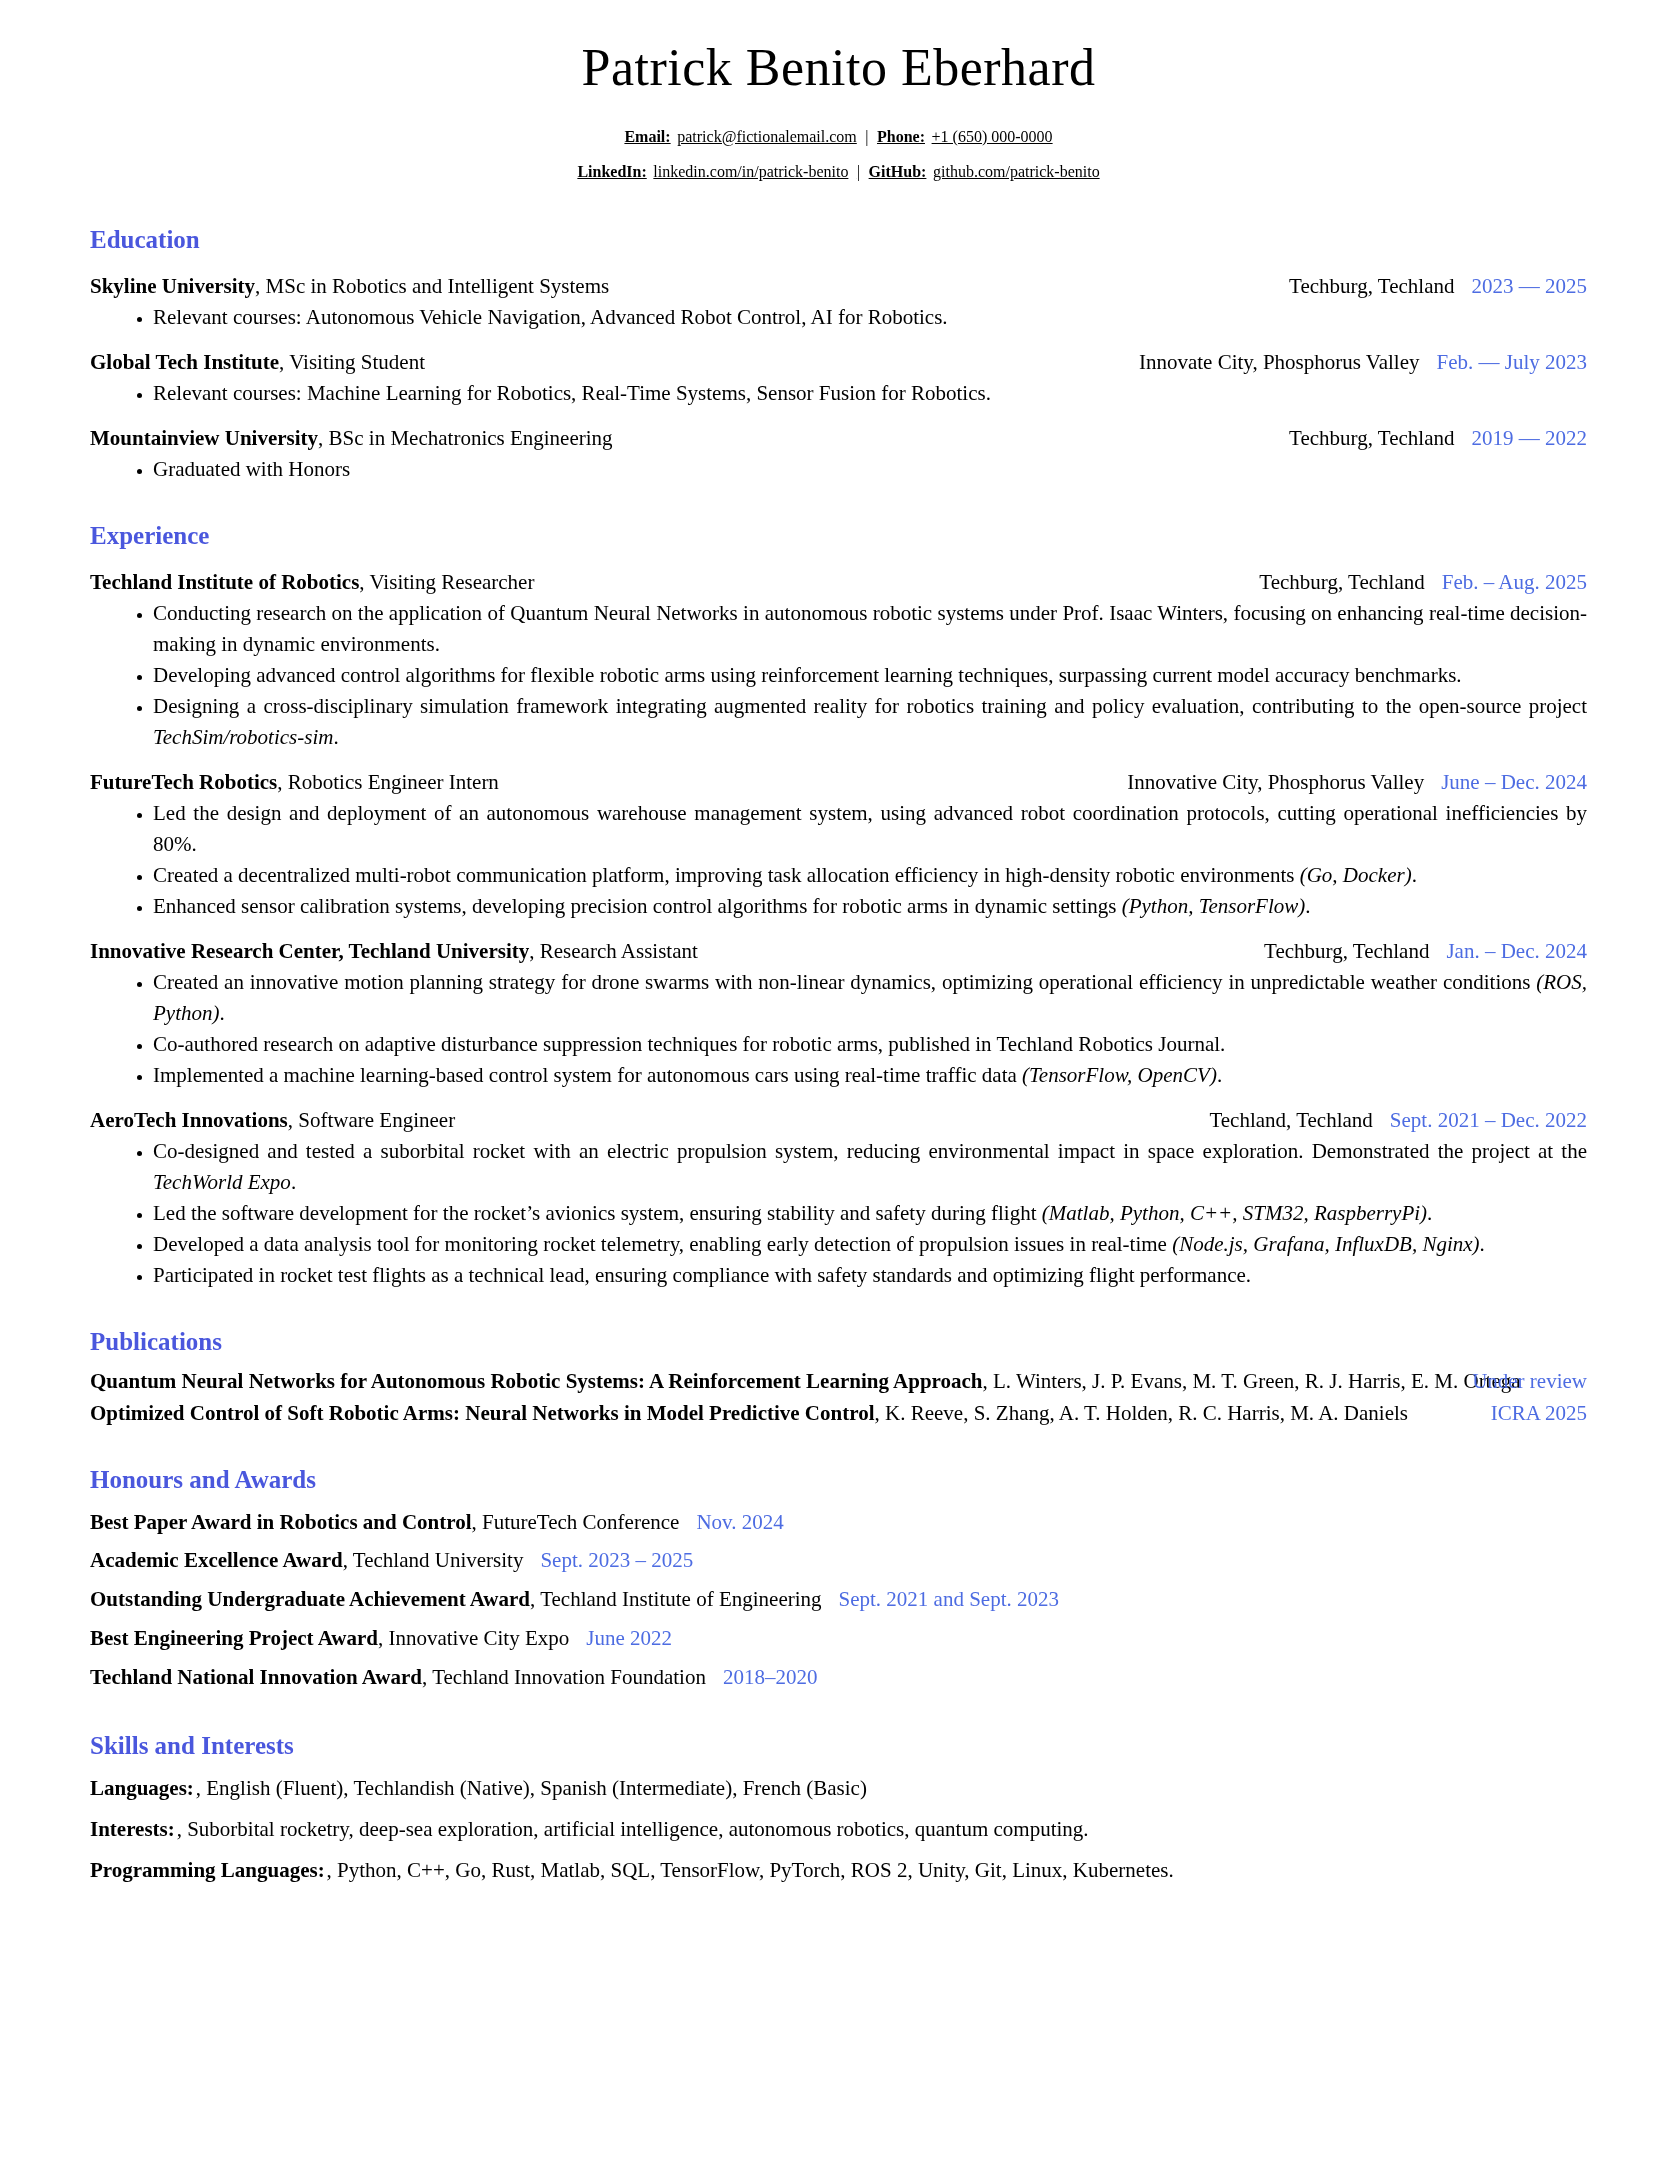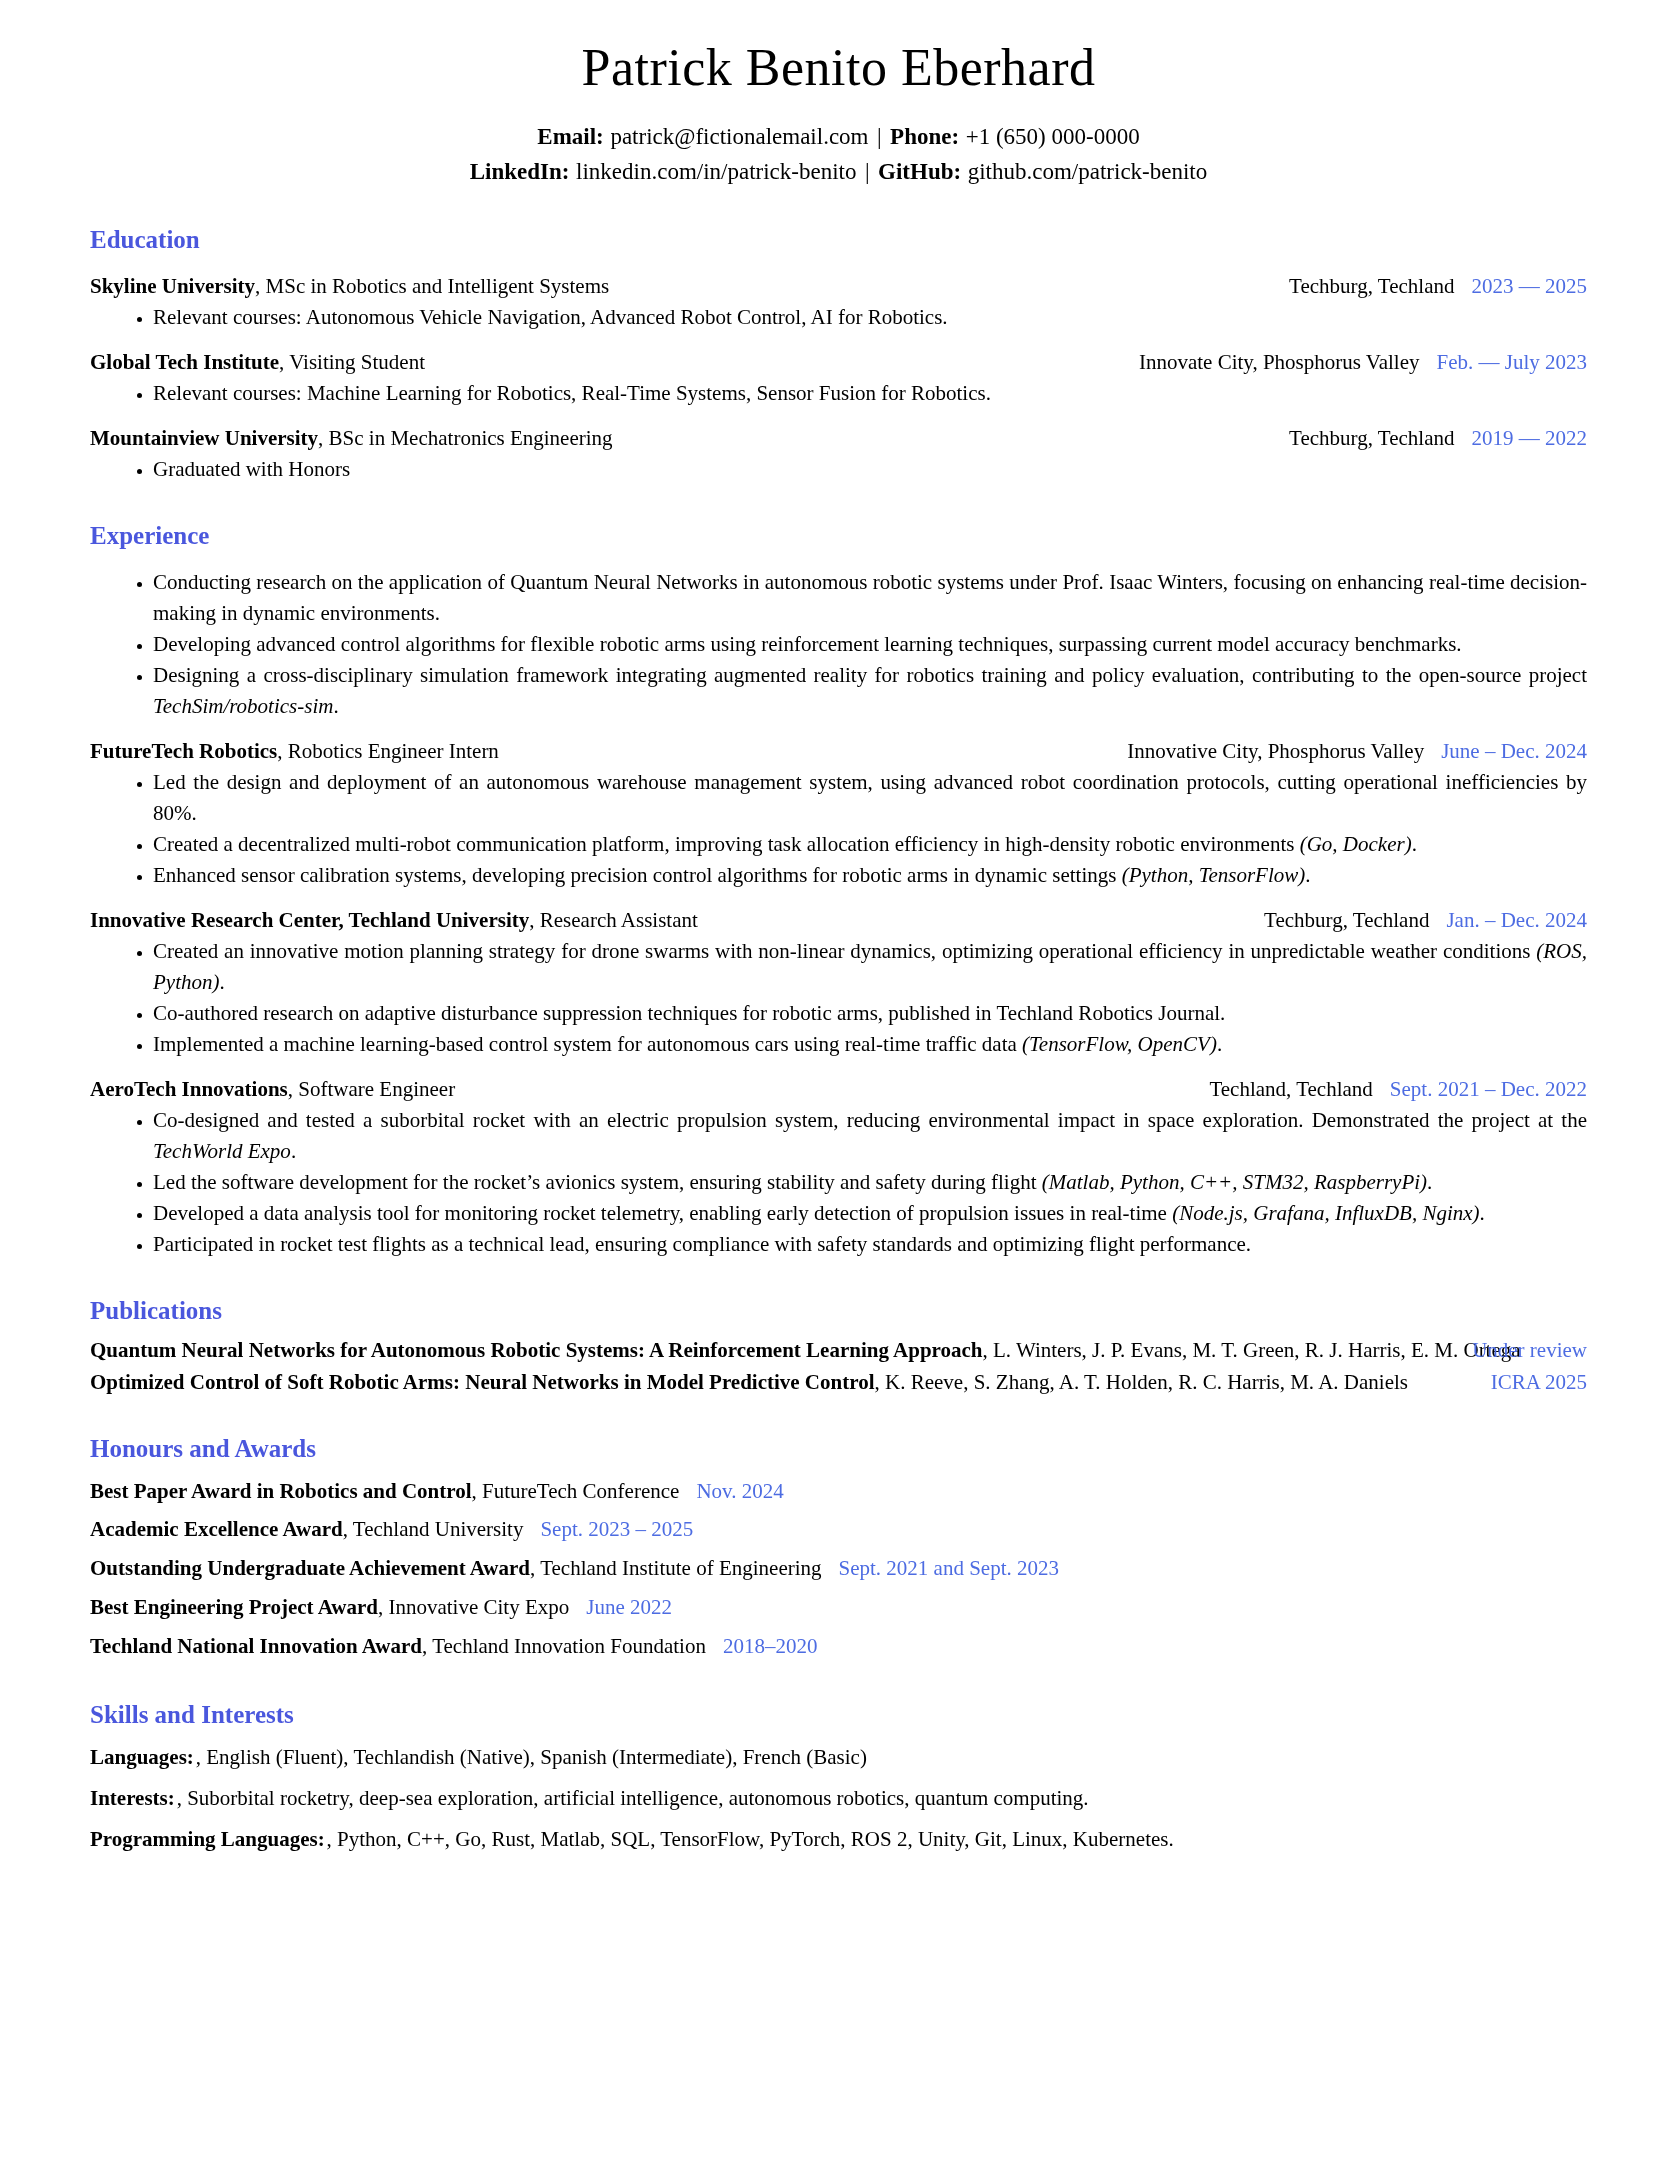--- a/index.html
+++ b/index.html
@@ -15,21 +15,21 @@
     color:var(--ink);
     font-size:21px;line-height:31px;
   }
   .page{padding:24.5px 90px 0 90px;}
   .b{font-weight:bold;}
   
   .name{
     text-align:center;font-size:52px;line-height:60px;
     font-weight:normal;margin:13px 0 21px 0;letter-spacing:0.5px;
   }
-  .contact{text-align:center;font-size:23px;line-height:35px;}
+  .contact{text-align:center;font-size:16px;line-height:35px;text-decoration:underline;}
   .clabel{font-weight:bold;margin-right:6.6px;}
   .csep{margin:0 8.5px;}
   
   .section-title{
     color:var(--heading-blue);
     font-size:25px;line-height:34px;font-weight:bold;
     margin:34px 0 7.5px 0;
   }
   .entry{margin-top:14px;}
   .entry-head{display:flex;justify-content:space-between;align-items:baseline;}
@@ -87,20 +87,24 @@
       <div class="eh-right"><span>Techburg, Techland</span><span class="date">2019 — 2022</span></div>
     </div>
     <ul class="bullets">
       <li><span>Graduated with Honors</span><em></em><span></span></li>
     </ul>
   </div>
 
   <div class="section-title">Experience</div>
 
   <div class="entry">
+    <div class="entry-head">
+      <div class="eh-left"><span class="b">Techland Institute of Robotics</span><span>, Visiting Researcher</span></div>
+      <div class="eh-right"><span>Techburg, Techland</span><span class="date">Feb. – Aug. 2025</span></div>
+    </div>
     <ul class="bullets">
       <li><span>Conducting research on the application of Quantum Neural Networks in autonomous robotic systems under Prof. Isaac Winters, focusing on enhancing real-time decision-making in dynamic environments.</span><em></em><span></span></li>
       <li><span>Developing advanced control algorithms for flexible robotic arms using reinforcement learning techniques, surpassing current model accuracy benchmarks.</span><em></em><span></span></li>
       <li><span>Designing a cross-disciplinary simulation framework integrating augmented reality for robotics training and policy evaluation, contributing to the open-source project </span><em>TechSim/robotics-sim</em><span>.</span></li>
     </ul>
   </div>
 
   <div class="entry">
     <div class="entry-head">
       <div class="eh-left"><span class="b">FutureTech Robotics</span><span>, Robotics Engineer Intern</span></div>

